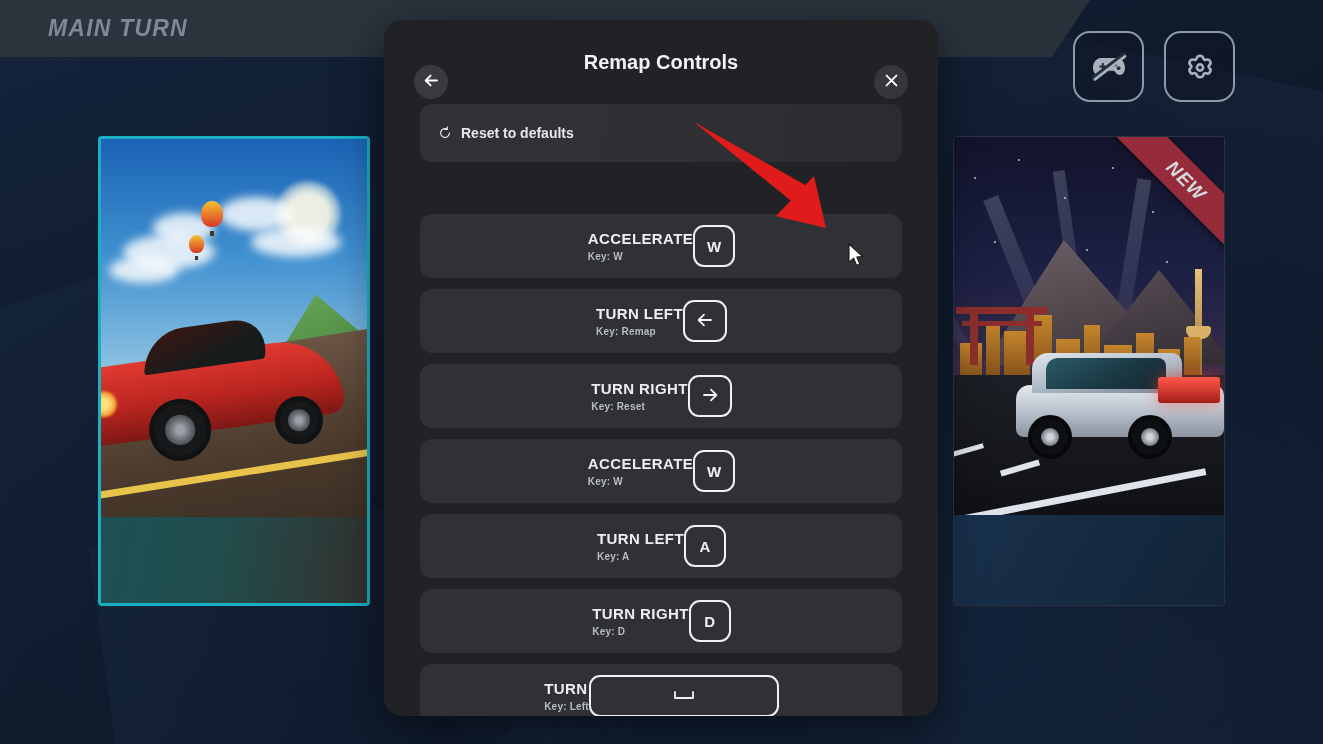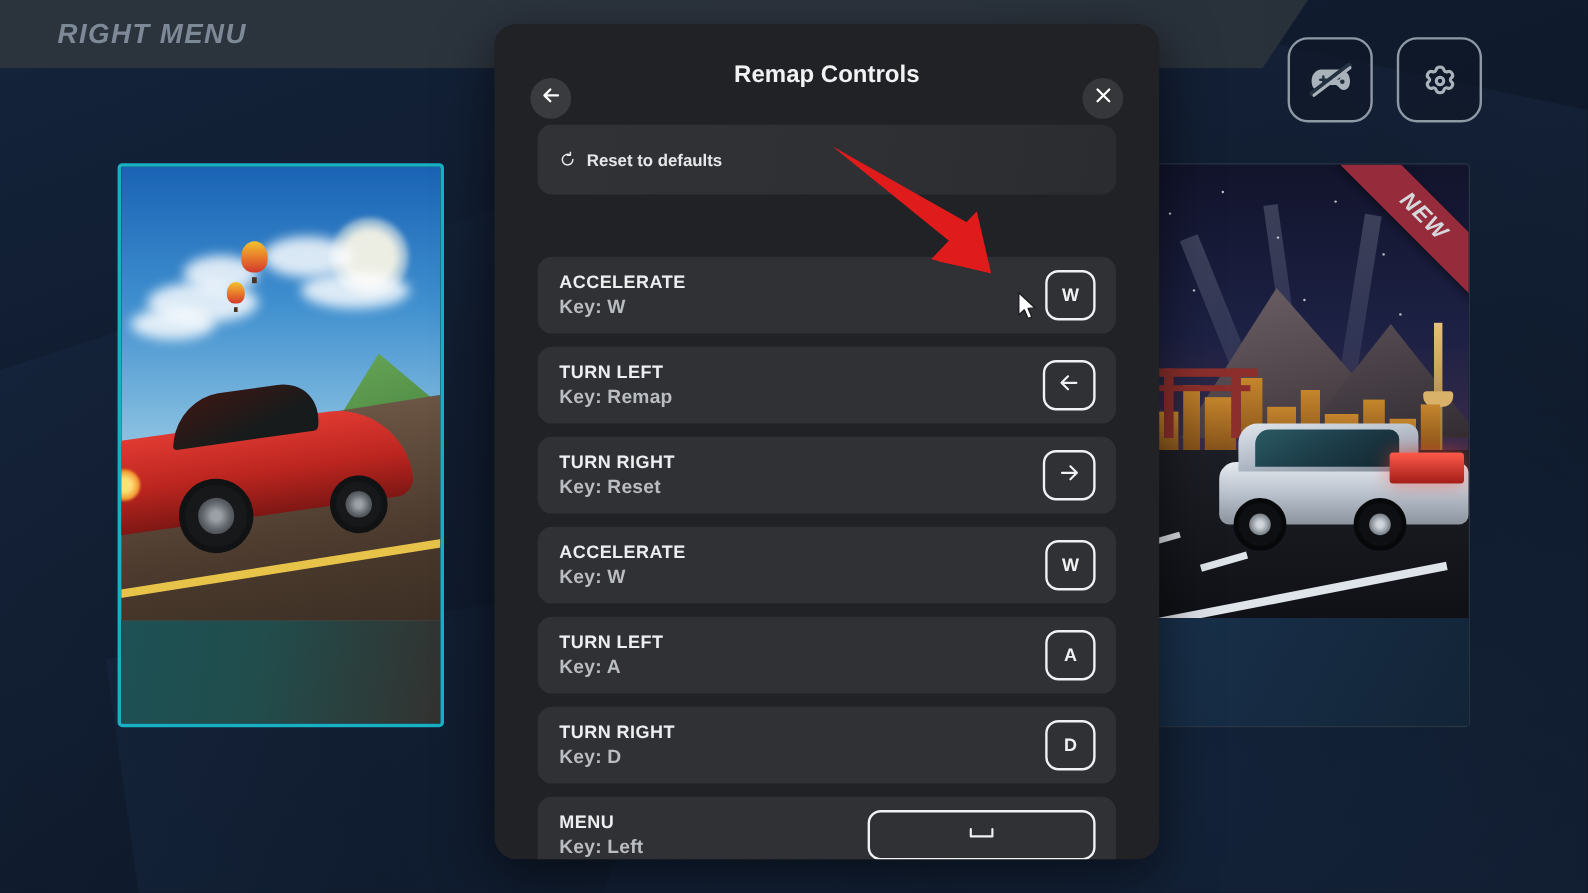--- a/index.html
+++ b/index.html
@@ -254,21 +254,20 @@
   }
 
   
   .modal {
     position: absolute; left: 384px; top: 20px;
     width: 554px; height: 696px;
     background: #212225;
     border-radius: 18px;
     overflow: hidden;
     box-shadow: 0 14px 46px rgba(0,0,0,0.55);
-    margin-left: 28px;
   }
   .modal-header {
     position: relative; height: 84px;
     display: flex; align-items: center; justify-content: center;
   }
   .modal-title { font-size: 20px; font-weight: bold; color: #f1f2f3; }
   .round-btn {
     position: absolute; top: 45px;
     width: 34px; height: 34px; border-radius: 50%;
     background: #3a3b3f;
@@ -288,26 +287,26 @@
     margin-bottom: 52px;
   }
   .reset-icon { margin-right: 9px; display: flex; }
   .reset-label { font-size: 14px; color: #e6e7e9; }
 
   .bind-row {
     height: 64px;
     background: #2f3134;
     border-radius: 12px;
     margin-bottom: 11px;
-    display: flex; align-items: center; justify-content: space-between;
+    display: flex; align-items: center; justify-content: center;
     padding: 0 17px 0 18px;
   }
   .bind-texts { display: flex; flex-direction: column; gap: 4px; }
   .bind-action { font-size: 15px; color: #eceef0; letter-spacing: 0.4px; }
-  .bind-key { font-size: 16px; color: #b9bcc0; letter-spacing: 0.2px; }
+  .bind-key { font-size: 10px; color: #b9bcc0; letter-spacing: 0.2px; }
 
   .keycap {
     min-width: 42px; height: 42px;
     padding: 0 10px;
     border: 2px solid #f0f1f2;
     border-radius: 11px;
     display: flex; align-items: center; justify-content: center;
     color: #f0f1f2; font-size: 15px;
   }
   .keycap.wide { min-width: 190px; }
@@ -320,21 +319,21 @@
 <body>
 
 <div id="app">
 
   <div class="bg-shape s1"></div>
   <div class="bg-shape s2"></div>
   <div class="bg-shape s3"></div>
   <div class="bg-shape s4"></div>
 
   <div class="topbar">
-    <div class="topbar-title">RIGHT MENU</div>
+    <div class="topbar-title">MAIN TURN</div>
   </div>
 
   <div class="top-actions">
     <div class="icon-btn">
       <span>
         <svg width="38" height="30" viewBox="0 0 38 30">
           <path d="M11 6h16c4.4 0 8 4.3 8 9.6 0 4.4-2 7.4-5 7.4-2.2 0-3.4-1.3-4.7-2.8-0.8-0.9-1.6-1.4-2.8-1.4h-7c-1.2 0-2 0.5-2.8 1.4C11.4 21.7 10.2 23 8 23c-3 0-5-3-5-7.4C3 10.3 6.6 6 11 6z" fill="#a9b2bb"></path>
           <rect x="9.2" y="13.4" width="7.2" height="2" rx="1" fill="#23303f"></rect>
           <rect x="11.8" y="10.8" width="2" height="7.2" rx="1" fill="#23303f"></rect>
           <circle cx="25" cy="12.6" r="1.9" fill="#23303f"></circle>
@@ -548,21 +547,21 @@
       <div class="bind-row">
         <div class="bind-texts">
           <div class="bind-action">TURN RIGHT</div>
           <div class="bind-key">Key: D</div>
         </div>
         <div class="keycap">D</div>
       </div>
 
       <div class="bind-row">
         <div class="bind-texts">
-          <div class="bind-action">MENU</div>
+          <div class="bind-action">TURN</div>
           <div class="bind-key">Key: Left</div>
         </div>
         <div class="keycap wide">
           <span>
             <svg width="22" height="12" viewBox="0 0 22 12">
               <path d="M2 2v6h18V2" fill="none" stroke="#f0f1f2" stroke-width="1.8" stroke-linecap="round" stroke-linejoin="round"></path>
             </svg>
           </span>
         </div>
       </div>

